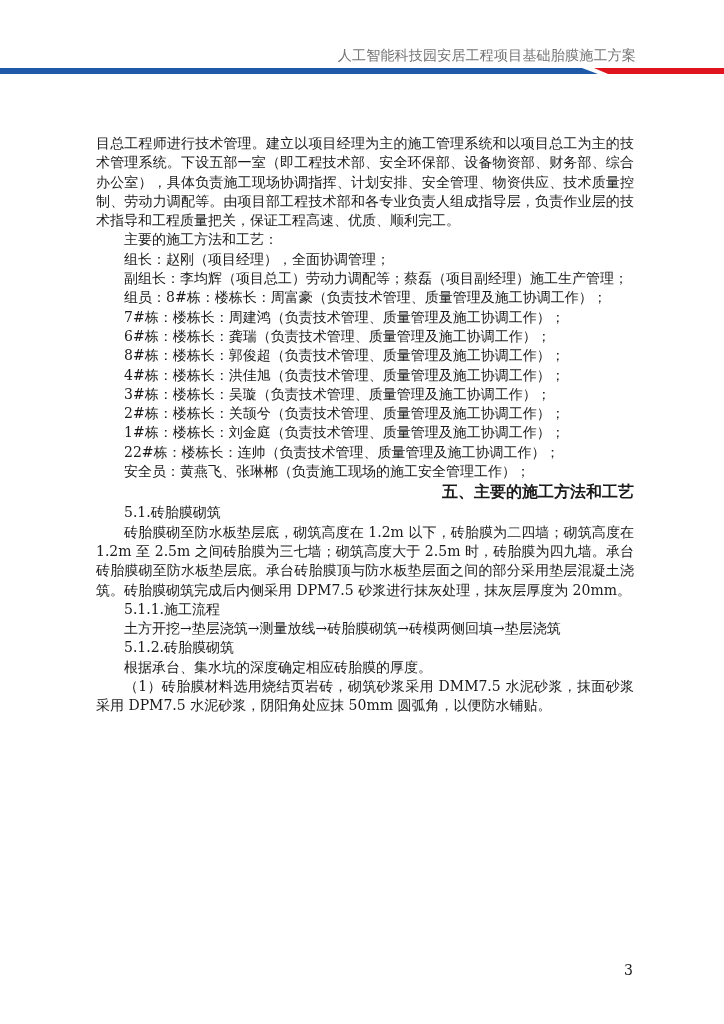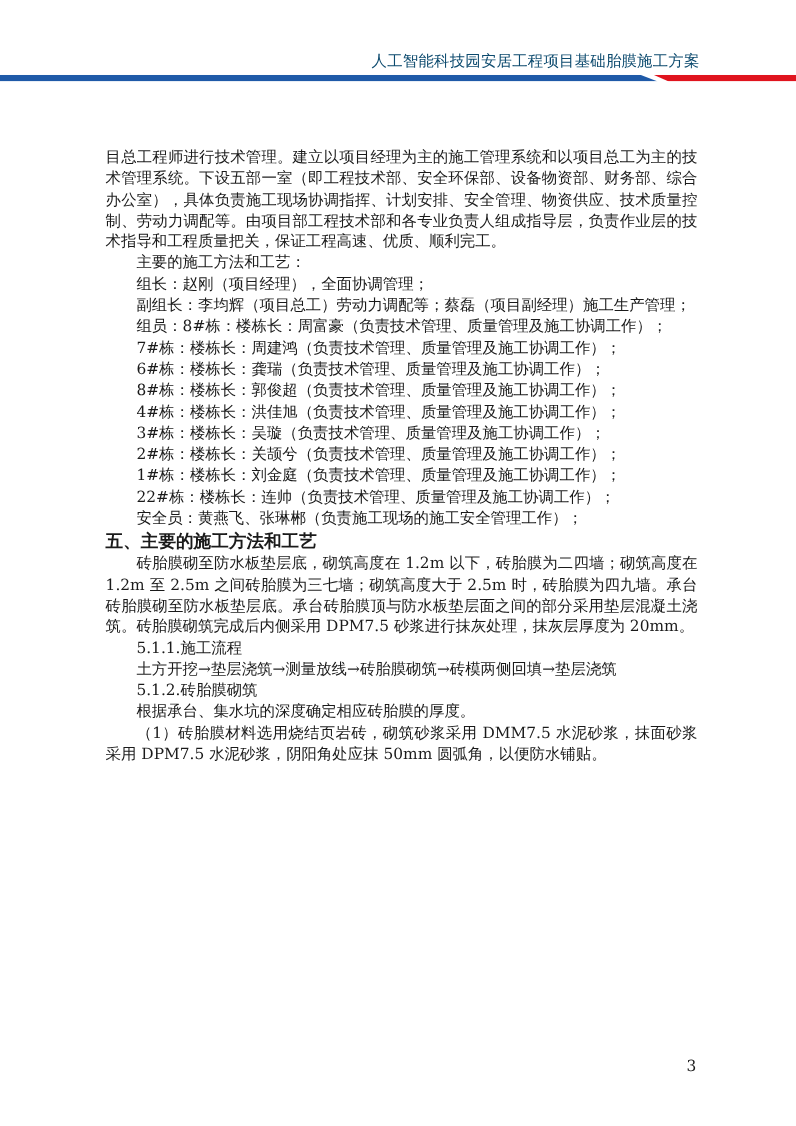--- a/index.html
+++ b/index.html
@@ -1,29 +1,29 @@
 <!DOCTYPE html>
 <html><head>
   <meta charset="utf-8">
   <style>
     html, body { margin: 0; padding: 0; background: #ffffff; }
     body { width: 724px; height: 1024px; position: relative; overflow: hidden;
            font-family: "DejaVu Serif", "Liberation Serif", serif; color: #1a1a1a; }
     .header-title { position: absolute; right: 88px; top: 47px; font-family: "DejaVu Sans", "Liberation Sans", sans-serif;
-           font-size: 14px; letter-spacing: 0.2px; color: #0c4a6e; }
+           font-size: 14px; letter-spacing: 0.2px; color: #737373; }
     .header-bar { position: absolute; left: 0; top: 68px; width: 724px; height: 6px; }
     .bar-blue { position: absolute; left: 0; top: 0; width: 598px; height: 6px; background: #1f5aa8;
            clip-path: polygon(0 0, 582px 0, 598px 6px, 0 6px); }
     .bar-red { position: absolute; left: 594px; top: 0; width: 130px; height: 6px; background: #e0141e;
            clip-path: polygon(0 0, 130px 0, 130px 6px, 14px 6px); }
     .content { position: absolute; left: 96px; top: 134px; width: 538px; font-size: 14px; line-height: 19.3px; }
     .p { margin: 0; text-align: justify; text-justify: inter-character; }
     .indent { text-indent: 28px; }
     .section-heading { font-family: "DejaVu Sans", "Liberation Sans", sans-serif; font-weight: bold;
-           font-size: 16px; line-height: 22px; margin: 0; }
+           font-size: 16px; line-height: 22px; margin: 0; text-align: right; }
     .page-number { position: absolute; left: 624px; top: 962px; font-size: 14px; }
   </style>
 </head>
 <body>
 
 <div class="header-title">人工智能科技园安居工程项目基础胎膜施工方案</div>
 <div class="header-bar">
   <div class="bar-blue"></div>
   <div class="bar-red"></div>
 </div>
@@ -37,20 +37,21 @@
   <p class="p indent">7#栋：楼栋长：周建鸿（负责技术管理、质量管理及施工协调工作）；</p>
   <p class="p indent">6#栋：楼栋长：龚瑞（负责技术管理、质量管理及施工协调工作）；</p>
   <p class="p indent">8#栋：楼栋长：郭俊超（负责技术管理、质量管理及施工协调工作）；</p>
   <p class="p indent">4#栋：楼栋长：洪佳旭（负责技术管理、质量管理及施工协调工作）；</p>
   <p class="p indent">3#栋：楼栋长：吴璇（负责技术管理、质量管理及施工协调工作）；</p>
   <p class="p indent">2#栋：楼栋长：关颉兮（负责技术管理、质量管理及施工协调工作）；</p>
   <p class="p indent">1#栋：楼栋长：刘金庭（负责技术管理、质量管理及施工协调工作）；</p>
   <p class="p indent">22#栋：楼栋长：连帅（负责技术管理、质量管理及施工协调工作）；</p>
   <p class="p indent">安全员：黄燕飞、张琳郴（负责施工现场的施工安全管理工作）；</p>
   <h2 class="section-heading">五、主要的施工方法和工艺</h2>
+  <p class="p indent">5.1.砖胎膜砌筑</p>
   <p class="p indent">砖胎膜砌至防水板垫层底，砌筑高度在 1.2m 以下，砖胎膜为二四墙；砌筑高度在 1.2m 至 2.5m 之间砖胎膜为三七墙；砌筑高度大于 2.5m 时，砖胎膜为四九墙。承台砖胎膜砌至防水板垫层底。承台砖胎膜顶与防水板垫层面之间的部分采用垫层混凝土浇筑。砖胎膜砌筑完成后内侧采用 DPM7.5 砂浆进行抹灰处理，抹灰层厚度为 20mm。</p>
   <p class="p indent">5.1.1.施工流程</p>
   <p class="p indent">土方开挖→垫层浇筑→测量放线→砖胎膜砌筑→砖模两侧回填→垫层浇筑</p>
   <p class="p indent">5.1.2.砖胎膜砌筑</p>
   <p class="p indent">根据承台、集水坑的深度确定相应砖胎膜的厚度。</p>
   <p class="p indent">（1）砖胎膜材料选用烧结页岩砖，砌筑砂浆采用 DMM7.5 水泥砂浆，抹面砂浆采用 DPM7.5 水泥砂浆，阴阳角处应抹 50mm 圆弧角，以便防水铺贴。</p>
 </div>
 
 <div class="page-number">3</div>
 

